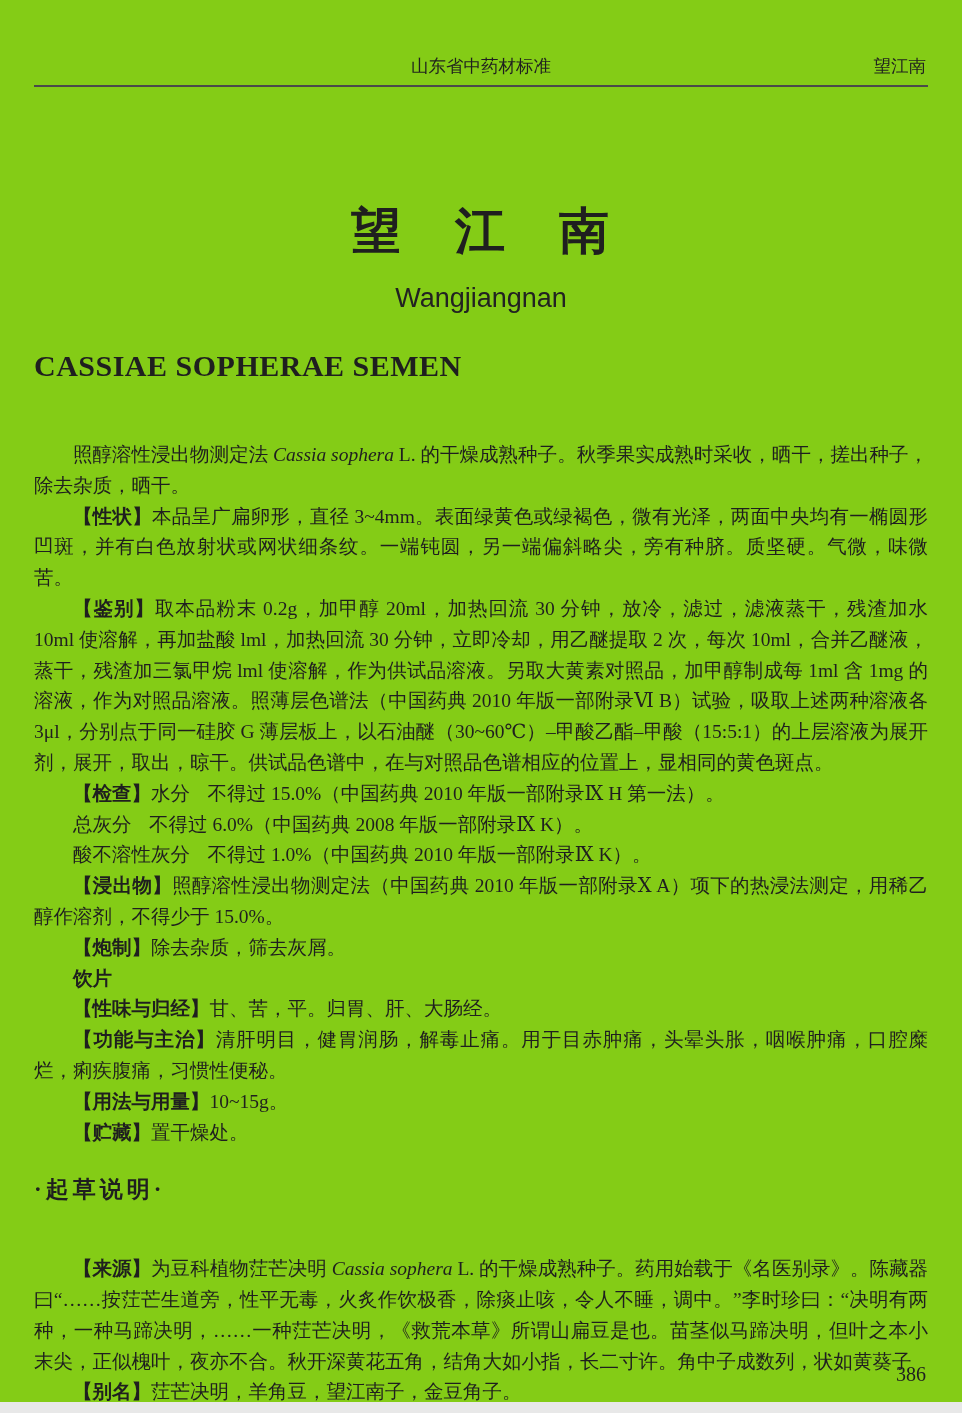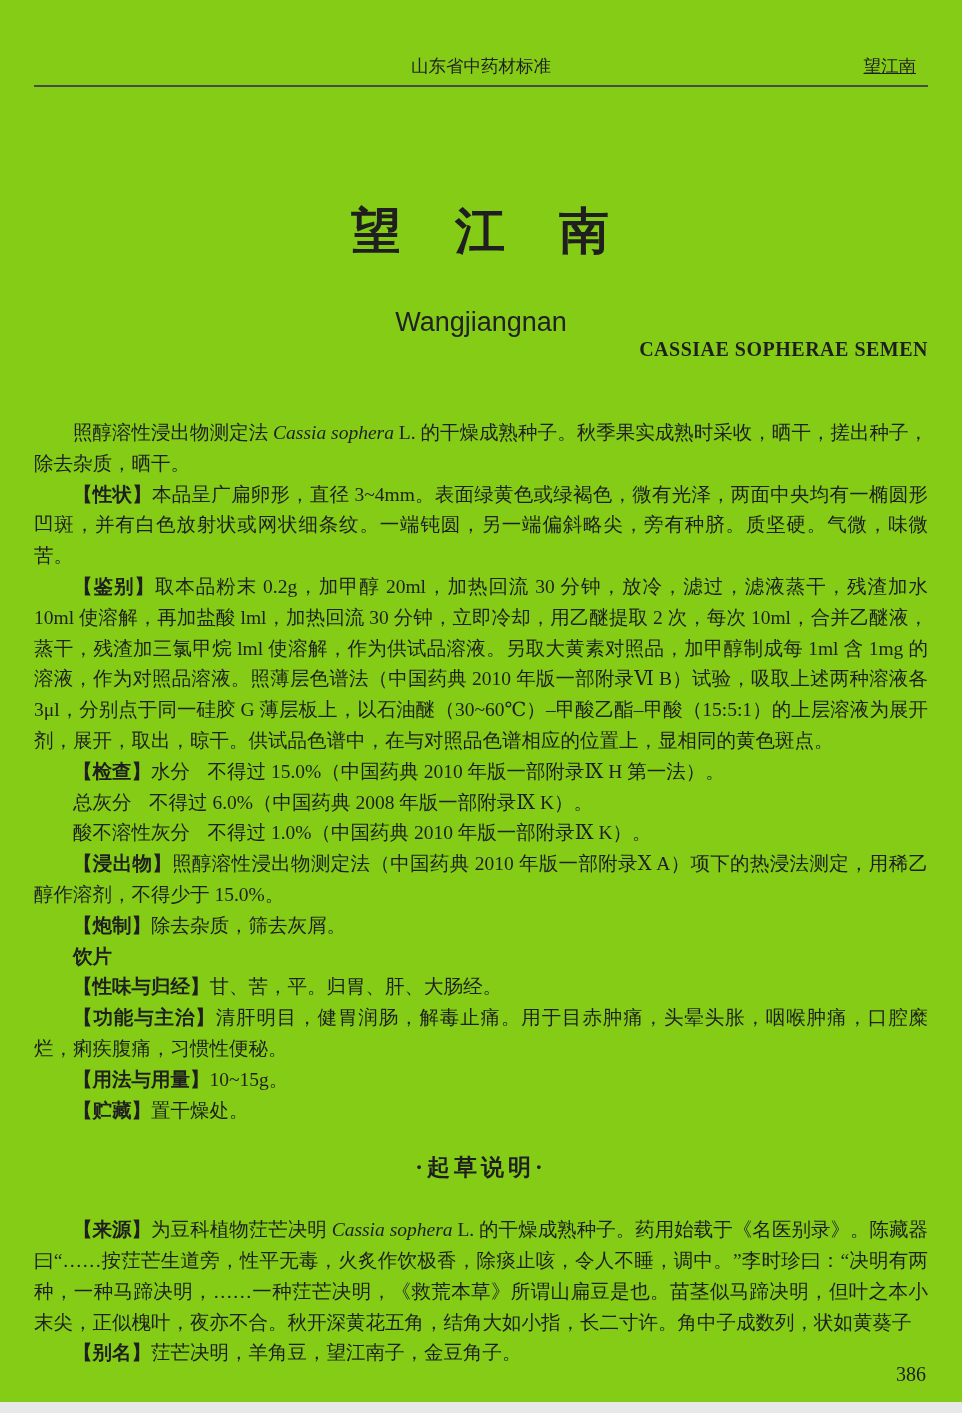--- a/index.html
+++ b/index.html
@@ -26,70 +26,69 @@
     font-size: 17.5px;
   }
   .running-header .hdr-center {
     position: absolute;
     left: 50%;
     transform: translateX(-50%);
     white-space: nowrap;
   }
   .running-header .hdr-right {
     position: absolute;
-    right: 12px;
+    right: 2px;
     white-space: nowrap;
-    text-decoration: underline;
   }
   .header-rule {
     margin-top: 7px;
     border: none;
     border-top: 2px solid #4a4a4a;
     height: 0;
   }
   
   .cn-title {
     margin: 116px 0 0 0;
     text-align: center;
     font-size: 50px;
     font-weight: bold;
     letter-spacing: 2px;
     line-height: 56px;
   }
   .pinyin-title {
-    margin-top: 48px;
+    margin-top: 24px;
     text-align: center;
     font-size: 27px;
     font-family: "Liberation Sans", "DejaVu Sans", sans-serif;
     color: #222;
   }
   .latin-title {
-    text-align: right;
-    font-size: 20px;
+    margin-top: 35px;
+    text-align: left;
+    font-size: 30px;
     font-weight: bold;
     letter-spacing: 0.5px;
   }
   
   .body-text {
     margin-top: 57px;
   }
   .para {
     margin: 0;
     font-size: 19.5px;
     line-height: 30.8px;
     text-align: justify;
     text-indent: 2em;
   }
   .lbl { font-weight: bold; }
   .sublbl { font-weight: normal; margin-right: 0.9em; }
   .latin { font-style: italic; }
   
   .draft-heading {
-    margin: 27px 0 31px 0;
-    text-align: center;
+    margin: 27px 0 48px 0;
     font-size: 23px;
     font-weight: bold;
     letter-spacing: 4px;
     text-indent: 0;
   }
   
   .page-number {
     position: absolute;
     top: 1363px;
     right: 36px;

